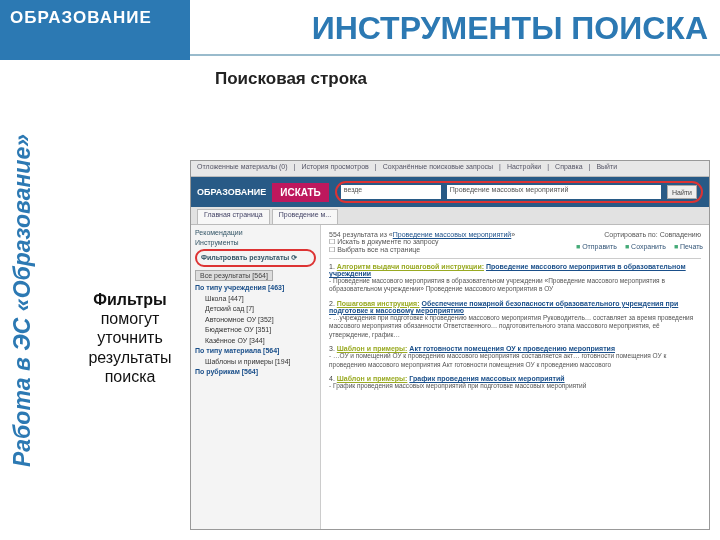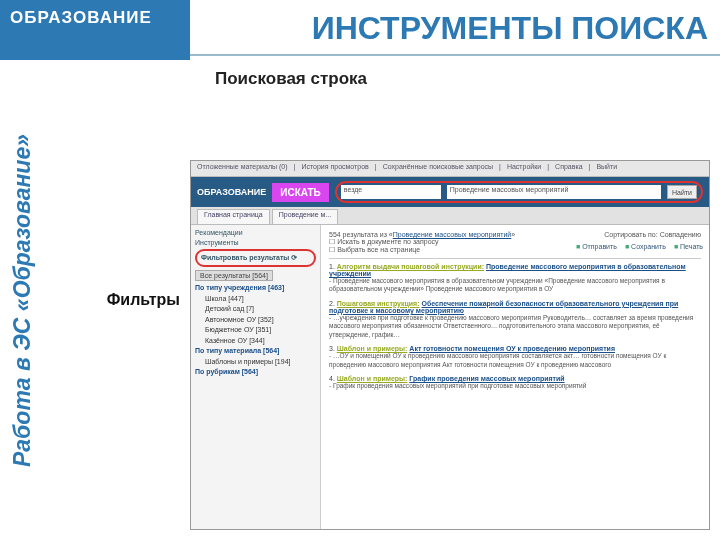--- a/index.html
+++ b/index.html
@@ -10,28 +10,28 @@
   .logo-bar .l2 { font-size: 11px; }
   .title { position: absolute; right: 12px; top: 10px; color: #2c79b3; font-size: 32px; font-weight: bold; letter-spacing: 0px; margin-left: 30px; }
   .title-rule { position: absolute; left: 190px; right: 0; top: 54px; height: 2px; background: #9bc; }
 
   .side-label { position: absolute; left: 0; top: 60px; width: 46px; height: 480px; display: flex; align-items: center; justify-content: center; }
   .side-label span { transform: rotate(-90deg); white-space: nowrap; color: #2c79b3; font-style: italic; font-size: 23px; font-weight: bold; }
 
   .desc { position: absolute; left: 200px; top: 68px; width: 500px; color: #222; font-size: 17px; line-height: 1.25; }
   .desc b { font-weight: bold; margin-left: 15px; }
 
-  .callout { position: absolute; left: 60px; top: 290px; width: 120px; text-align: right; font-size: 16px; color: #111; line-height: 1.2; }
+  .callout { position: absolute; left: 70px; top: 290px; width: 120px; text-align: center; font-size: 16px; color: #111; line-height: 1.2; }
   .callout b { font-weight: bold; }
 
   .screenshot { position: absolute; left: 190px; top: 160px; width: 520px; height: 370px; border: 1px solid #999; background: #eef0ef; overflow: hidden; font-size: 8px; color: #444; }
   .sc-topmenu { height: 16px; background: #e7e7e7; border-bottom: 1px solid #bbb; padding: 2px 6px; font-size: 7px; color: #556; display:flex; gap:6px; }
   .sc-header { height: 30px; background: #285a86; display: flex; align-items: center; gap: 6px; padding: 0 6px; }
   .sc-brand { color: #fff; font-size: 9px; font-weight: bold; }
-  .sc-search-label { background:#d946ef; color:#fff; font-size:10px; font-weight:bold; padding:4px 8px; }
+  .sc-search-label { background:#be185d; color:#fff; font-size:10px; font-weight:bold; padding:4px 8px; }
   .sc-search-circle { border: 2px solid #d33; border-radius: 14px; display:flex; align-items:center; gap:6px; padding:2px 4px; flex:1; }
   .sc-field1 { height: 14px; background: #fff; flex: 0 0 100px; font-size:7px; padding:1px 3px; color:#555; }
   .sc-field2 { height: 14px; background: #fff; flex: 1; font-size:7px; padding:1px 3px; color:#555; }
   .sc-go { height:14px; background:#eee; border:1px solid #aaa; font-size:7px; padding:0 4px; display:flex; align-items:center; }
   .sc-tabs { height: 18px; background: #e2e2e2; display:flex; gap:2px; padding:2px 6px 0; border-bottom:1px solid #bbb; }
   .sc-tab { background:#f7f7f7; border:1px solid #bbb; border-bottom:none; padding:1px 6px; font-size:7px; color:#446; }
 
   .sc-body { display:flex; height: calc(100% - 64px); }
   .sc-side { width: 130px; background:#f4f4f4; border-right:1px solid #ccc; padding:4px; }
   .sc-side-block { margin-bottom:3px; font-size:7px; color:#356; }
@@ -64,20 +64,21 @@
 <div class="side-label">
   <span>Работа в ЭС «Образование»</span>
 </div>
 
 <div class="desc">
   <b>Поисковая строка</b><br>
 </div>
 
 <div class="callout">
   <b>Фильтры</b><br>
+  <span>помогут уточнить результаты поиска</span>
 </div>
 
 <div class="screenshot">
   <div class="sc-topmenu">
     <span>Отложенные материалы (0)</span>|
     <span>История просмотров</span>|
     <span>Сохранённые поисковые запросы</span>|
     <span>Настройки</span>|
     <span>Справка</span>|
     <span>Выйти</span>

